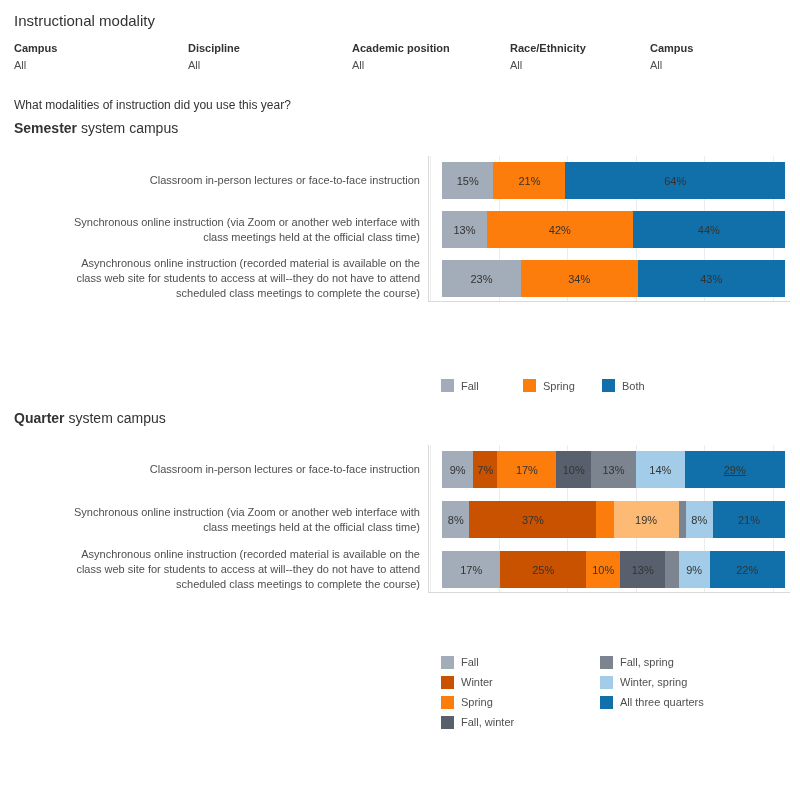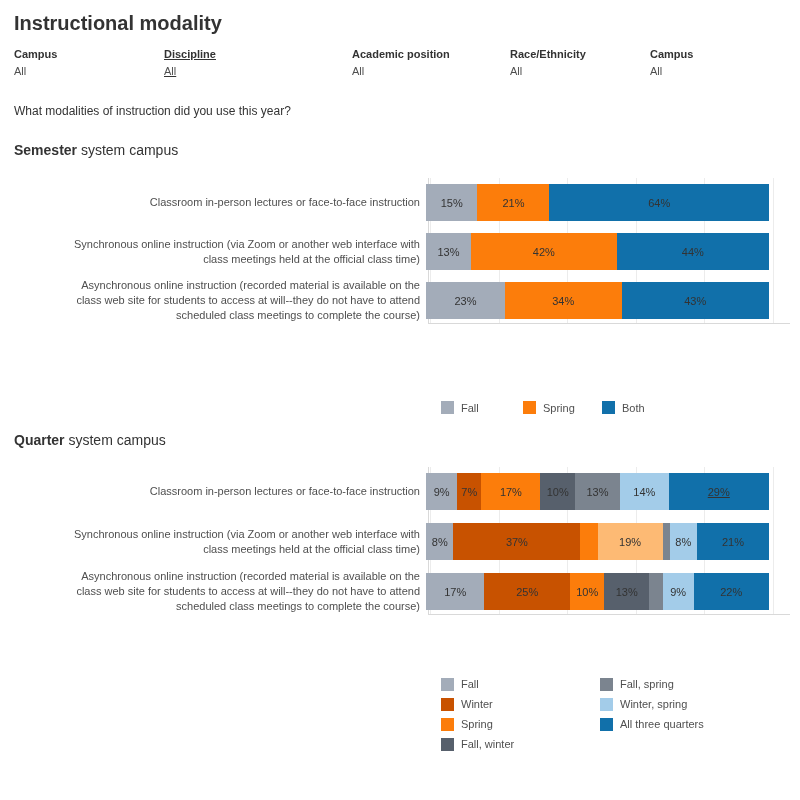--- a/index.html
+++ b/index.html
@@ -1,49 +1,49 @@
 <!DOCTYPE html>
 <html><head>
 <meta charset="utf-8">
 <style>
   html,body{margin:0;padding:0;}
   body{
     width:800px;height:800px;overflow:hidden;background:#ffffff;
     font-family:"Liberation Sans", sans-serif;color:#333;
     -webkit-font-smoothing:antialiased;
   }
-  .page-title{margin:0;padding:12px 16px 0 14px;font-size:20px;font-weight:700;color:#333;}
+  .page-title{margin:0;padding:12px 16px 0 14px;font-size:15px;font-weight:400;color:#333;}
   .filters{position:relative;height:34px;margin-top:13px;}
   .filter{position:absolute;top:0;}
   .filter:nth-child(1){left:14px;}
-  .filter:nth-child(2){left:164px;text-decoration:underline;}
+  .filter:nth-child(2){left:188px;}
   .filter:nth-child(3){left:352px;}
   .filter:nth-child(4){left:510px;}
   .filter:nth-child(5){left:650px;}
   .filter-label{font-size:11px;font-weight:700;color:#333;}
   .filter-value{font-size:11px;color:#4f4f4f;margin-top:5px;cursor:pointer;}
   .question{margin:22px 0 0 14px;font-size:12px;color:#333;}
   .section-title{margin:0 0 0 14px;font-size:14px;font-weight:400;color:#333;}
-  #sec-title-0{margin-top:24px;}
+  #sec-title-0{margin-top:8px;}
   #sec-title-1{margin-top:18px;}
   .section-title .b{font-weight:700;}
   .plot{position:relative;}
   #chart-0{margin-top:26px;}
   #chart-1{margin-top:25px;}
   .grid-layer{
     position:absolute;left:430px;top:-6px;width:344px;height:calc(100% + 10px);
     background-image:repeating-linear-gradient(to right,#ececec 0,#ececec 1px,transparent 1px,transparent 68.6px);
   }
   .axis-left{position:absolute;left:428px;top:-6px;width:1px;height:calc(100% + 10px);background:#d9d9d9;}
   .axis-bottom{position:absolute;left:428px;top:calc(100% + 4px);width:362px;height:1px;background:#d9d9d9;}
   .rows{position:relative;}
   .bar-row{display:flex;align-items:center;height:37px;margin-bottom:12px;}
   #chart-1 .bar-row{margin-bottom:13px;}
   .bar-row:last-child{margin-bottom:0 !important;}
-  .bar-label{flex:none;width:420px;margin-right:6px;text-align:right;font-size:11px;line-height:15px;color:#4f4f4f;}
+  .bar-label{flex:none;width:420px;margin-right:22px;text-align:right;font-size:11px;line-height:15px;color:#4f4f4f;}
   .bar-track{flex:none;display:flex;width:343px;height:100%;position:relative;}
   .seg{flex-basis:0;min-width:0;display:flex;align-items:center;justify-content:center;
        font-size:11px;color:#333;white-space:nowrap;cursor:pointer;}
   .legend{font-size:11px;color:#4f4f4f;}
   .legend-item{display:flex;align-items:center;cursor:pointer;margin-top:48px;}
   .sw{width:13px;height:13px;margin-right:7px;flex:none;}
   #legend-0{margin-left:441px;margin-top:34px;display:flex;align-items:center;}
   #legend-0 .legend-item:nth-child(1){min-width:82px;}
   #legend-0 .legend-item:nth-child(2){min-width:79px;}
   #legend-1{margin-left:441px;margin-top:40px;display:grid;grid-auto-flow:column;

